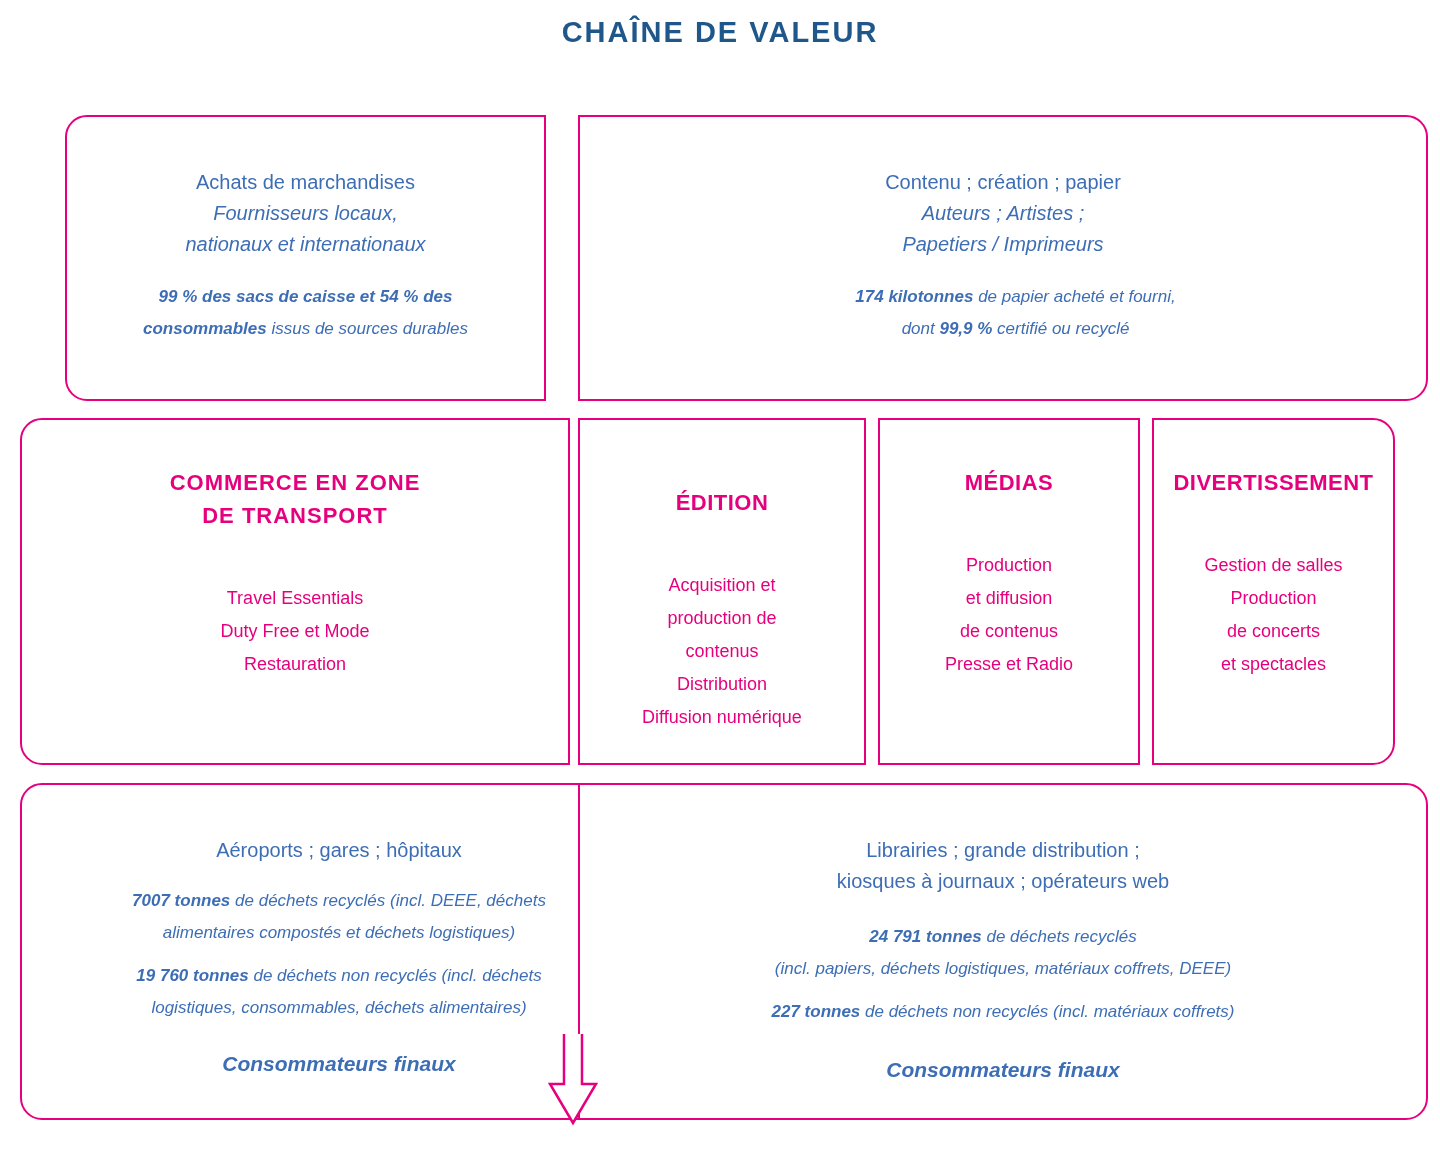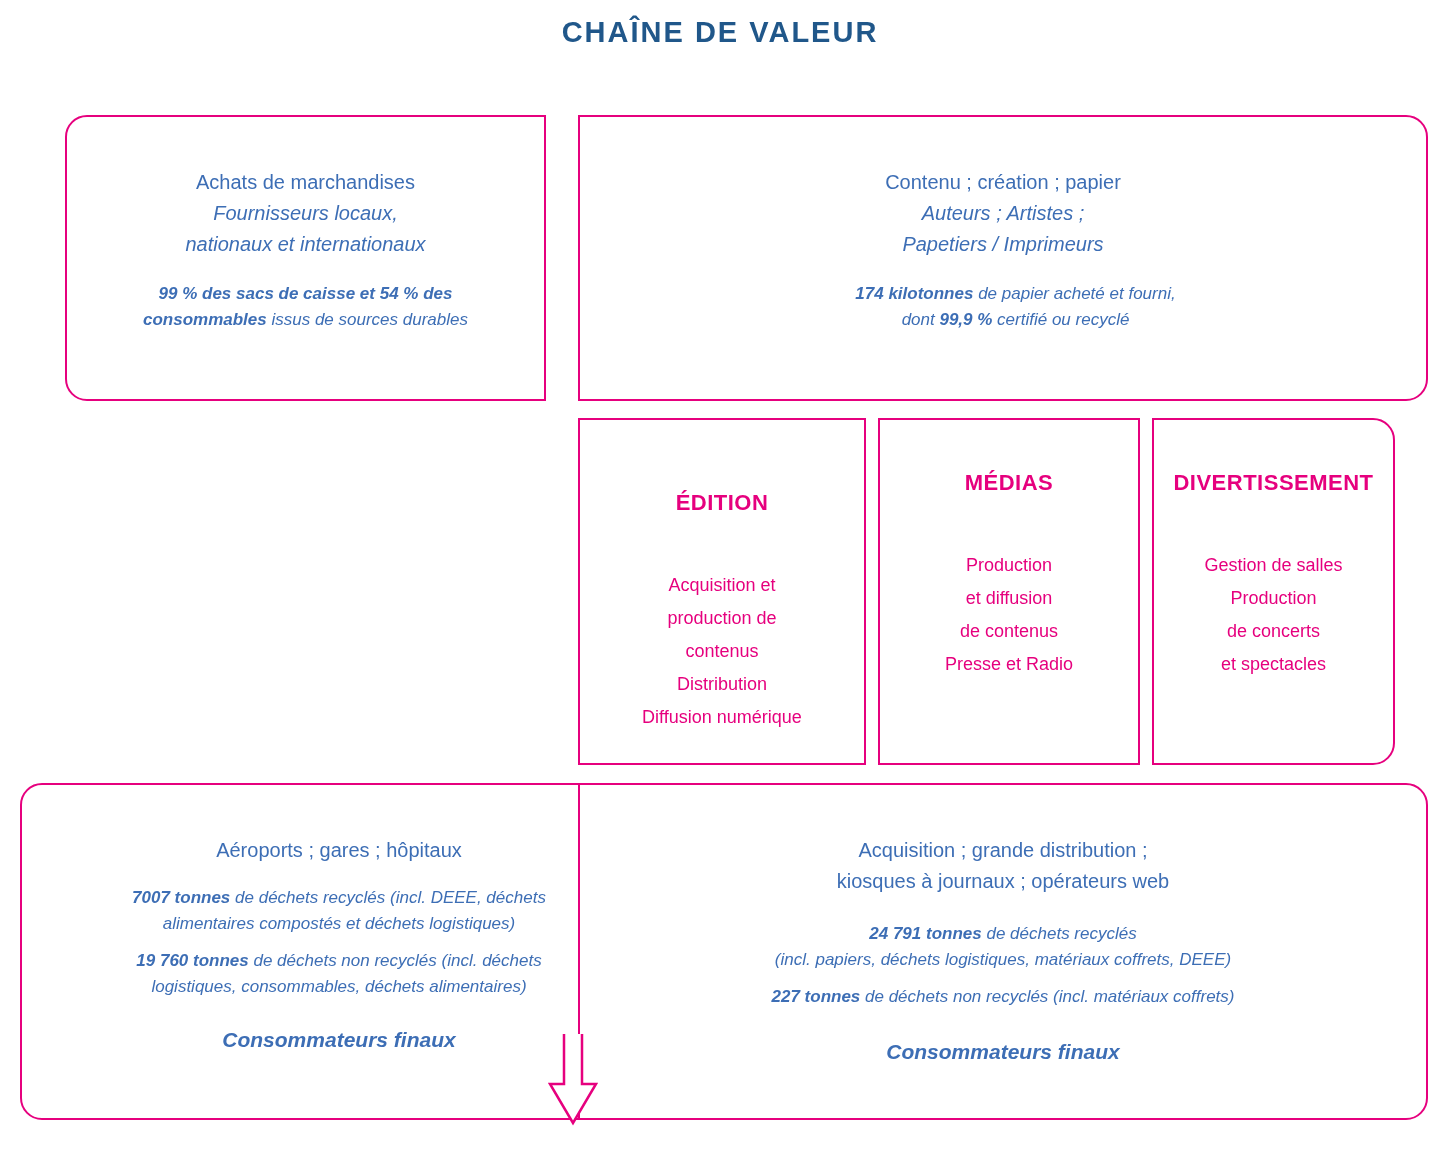--- a/index.html
+++ b/index.html
@@ -19,21 +19,21 @@
   .edition         { left:578px;  top:418px; width:288px; height:347px; padding-top:66px; }
   .medias          { left:878px;  top:418px; width:262px; height:347px; padding-top:46px; }
   .divertissement  { left:1152px; top:418px; width:243px; height:347px; border-radius:0 22px 22px 0; padding-top:46px; }
 
   .bottom-left     { left:20px;   top:783px; width:638px; height:337px; border-radius:22px 0 0 22px; padding-top:50px; }
   .bottom-right    { left:578px;  top:783px; width:850px; height:337px; border-radius:0 22px 22px 0; padding-top:50px; }
 
   .blue-heading { font-size:20px; line-height:31px; color:var(--blue); }
   .italic { font-style:italic; }
 
-  .stat  { font-size:17px; line-height:26px; color:var(--blue); font-style:italic; }
+  .stat  { font-size:17px; line-height:32px; color:var(--blue); font-style:italic; }
   .stat b { font-weight:700; }
   .stats-block { margin-top:21px;margin-left:25px; }
   .w400 { max-width:400px; margin-left:auto; margin-right:auto; }
   .w480 { max-width:480px; margin-left:auto; margin-right:auto; }
   .gap11 { margin-top:11px; }
   .gap19 { margin-top:19px; }
   .gap24 { margin-top:24px; }
 
   .division-heading { font-size:22px; font-weight:700; letter-spacing:0.5px; line-height:33px; color:var(--pink); }
   .commerce .division-heading { letter-spacing:1px; }
@@ -64,20 +64,31 @@
   <section class="box top-right">
     <div class="blue-heading">Contenu ; création ; papier</div>
     <div class="blue-heading italic">Auteurs ; Artistes ;</div>
     <div class="blue-heading italic">Papetiers / Imprimeurs</div>
     <div class="stats-block">
       <div class="stat"><b>174 kilotonnes</b><span> de papier acheté et fourni,</span></div>
       <div class="stat"><span>dont </span><b>99,9&nbsp;%</b><span> certifié ou recyclé</span></div>
     </div>
   </section>
 
+  <section class="box commerce">
+    <div class="division-heading">
+      <div>COMMERCE EN ZONE</div>
+      <div>DE TRANSPORT</div>
+    </div>
+    <div class="division-items">
+      <div class="division-item">Travel Essentials</div>
+      <div class="division-item">Duty Free et Mode</div>
+      <div class="division-item">Restauration</div>
+    </div>
+  </section>
 
   <section class="box edition">
     <div class="division-heading">ÉDITION</div>
     <div class="division-items">
       <div class="division-item">Acquisition et</div>
       <div class="division-item">production de</div>
       <div class="division-item">contenus</div>
       <div class="division-item">Distribution</div>
       <div class="division-item">Diffusion numérique</div>
     </div>
@@ -104,21 +115,21 @@
   </section>
 
   <section class="box bottom-left">
     <div class="blue-heading">Aéroports ; gares ; hôpitaux</div>
     <p class="stat gap19 w480"><b>7007 tonnes</b><span> de déchets recyclés (incl. DEEE, déchets alimentaires compostés et déchets logistiques)</span></p>
     <p class="stat gap11 w480"><b>19&nbsp;760 tonnes</b><span> de déchets non recyclés (incl. déchets logistiques, consommables, déchets alimentaires)</span></p>
     <div class="consumers consumers-left">Consommateurs finaux</div>
   </section>
 
   <section class="box bottom-right">
-    <div class="blue-heading">Acquisition ; grande distribution ;</div>
+    <div class="blue-heading">Librairies ; grande distribution ;</div>
     <div class="blue-heading">kiosques à journaux ; opérateurs web</div>
     <div class="gap24">
       <div class="stat"><b>24&nbsp;791 tonnes</b><span> de déchets recyclés</span></div>
       <div class="stat">(incl. papiers, déchets logistiques, matériaux coffrets, DEEE)</div>
     </div>
     <p class="stat gap11"><b>227 tonnes</b><span> de déchets non recyclés (incl. matériaux coffrets)</span></p>
     <div class="consumers consumers-right">Consommateurs finaux</div>
   </section>
 
   <svg class="down-arrow" width="56" height="92" viewBox="0 0 56 92" aria-hidden="true">

